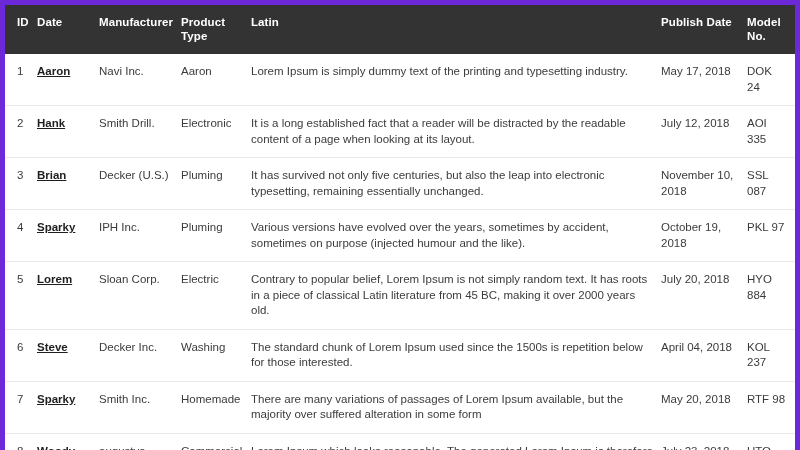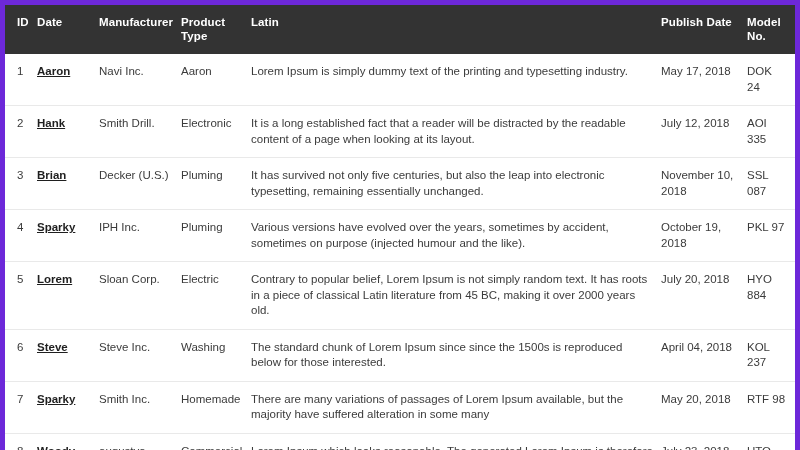--- a/index.html
+++ b/index.html
@@ -139,32 +139,32 @@
           <td class="cell-name">Lorem</td>
           <td class="cell-manufacturer">Sloan Corp.</td>
           <td class="cell-product-type">Electric</td>
           <td class="cell-detail">Contrary to popular belief, Lorem Ipsum is not simply random text. It has roots in a piece of classical Latin literature from 45 BC, making it over 2000 years old.</td>
           <td class="cell-publish-date">July 20, 2018</td>
           <td class="cell-model-no">HYO 884</td>
         </tr>
         <tr>
           <td class="cell-id first-col">6</td>
           <td class="cell-name">Steve</td>
-          <td class="cell-manufacturer">Steve Inc.</td>
+          <td class="cell-manufacturer">Decker Inc.</td>
           <td class="cell-product-type">Washing</td>
-          <td class="cell-detail">The standard chunk of Lorem Ipsum since since the 1500s is reproduced below for those interested.</td>
+          <td class="cell-detail">The standard chunk of Lorem Ipsum used since the 1500s is repetition below for those interested.</td>
           <td class="cell-publish-date">April 04, 2018</td>
           <td class="cell-model-no">KOL 237</td>
         </tr>
         <tr>
           <td class="cell-id first-col">7</td>
           <td class="cell-name">Sparky</td>
           <td class="cell-manufacturer">Smith Inc.</td>
           <td class="cell-product-type">Homemade</td>
-          <td class="cell-detail">There are many variations of passages of Lorem Ipsum available, but the majority have suffered alteration in some many</td>
+          <td class="cell-detail">There are many variations of passages of Lorem Ipsum available, but the majority over suffered alteration in some form</td>
           <td class="cell-publish-date">May 20, 2018</td>
           <td class="cell-model-no">RTF 98</td>
         </tr>
         <tr>
           <td class="cell-id first-col">8</td>
           <td class="cell-name">Woody</td>
           <td class="cell-manufacturer">augustya Corp.</td>
           <td class="cell-product-type">Commercial</td>
           <td class="cell-detail">Lorem Ipsum which looks reasonable. The generated Lorem Ipsum is therefore always free from repetition</td>
           <td class="cell-publish-date">July 23, 2018</td>

